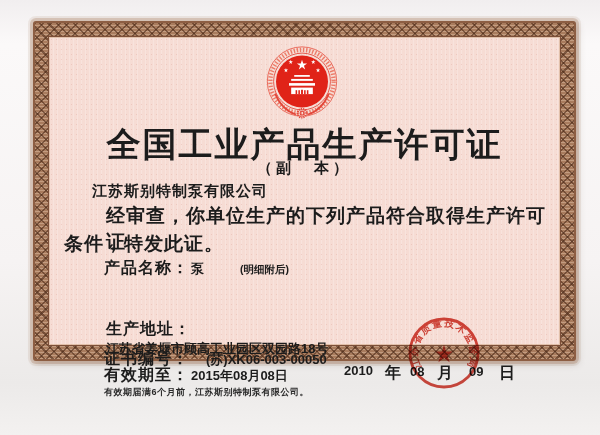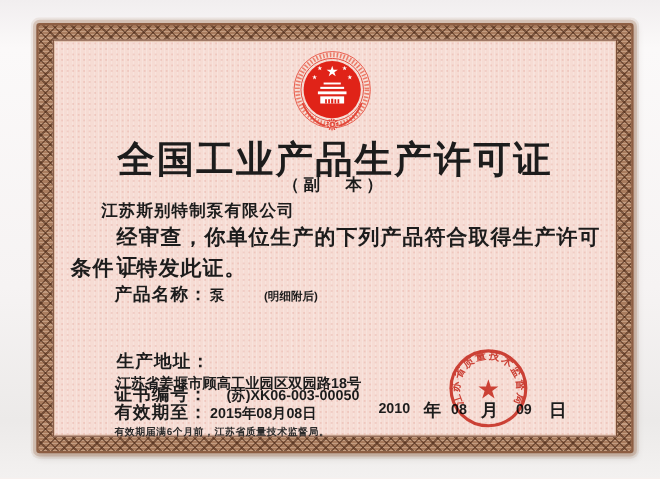--- a/index.html
+++ b/index.html
@@ -2,21 +2,21 @@
 <html><head>
 <meta charset="utf-8">
 <style>
   html,body{margin:0;padding:0;}
   body{
     width:600px;height:435px;overflow:hidden;position:relative;
     font-family:"Liberation Sans",sans-serif;
     background:linear-gradient(180deg,#f1eeef 0%,#fbf9f9 10%,#f6f3f3 60%,#eceae9 88%,#f3f1f0 100%);
   }
   .cert-frame{
-    position:absolute;left:33px;top:21px;width:543px;height:391px;
+    position:absolute;left:33px;top:21px;width:543px;height:340px;
     box-sizing:border-box;padding:13px;
     background-color:#a97c5e;
     background-image:
       repeating-linear-gradient(45deg, rgba(74,40,22,0.55) 0 1.5px, rgba(0,0,0,0) 1.5px 6px),
       repeating-linear-gradient(-45deg, rgba(74,40,22,0.55) 0 1.5px, rgba(0,0,0,0) 1.5px 6px),
       repeating-linear-gradient(0deg, rgba(243,216,192,0.35) 0 1px, rgba(0,0,0,0) 1px 3px);
     border:2px solid #8d5e43;border-radius:3px;
     box-shadow:0 0 0 3px rgba(168,122,92,0.30),0 0 0 5px rgba(168,122,92,0.12),2px 3px 7px rgba(90,70,60,0.25);
   }
   .cert-inner{
@@ -99,21 +99,21 @@
     </div>
     <div class="abs field f3">
       <span class="lbl">证书编号：</span>
       <span class="val">(苏)XK06-003-00050</span>
     </div>
     <div class="abs field f4">
       <span class="lbl">有效期至：</span>
       <span class="val">2015年08月08日</span>
     </div>
 
-    <div class="abs note">有效期届满6个月前，江苏省质量技术监督局。</div>
+    <div class="abs note">有效期届满6个月前，江苏斯别特制泵有限公司。</div>
 
     <div class="date">
       <span class="d-num" style="left:295px;top:326px;">2010</span>
       <span class="d-unit" style="left:336px;top:326px;">年</span>
       <span class="d-num" style="left:361px;top:327px;">08</span>
       <span class="d-unit" style="left:388px;top:326px;">月</span>
       <span class="d-num" style="left:420px;top:327px;">09</span>
       <span class="d-unit" style="left:450px;top:326px;">日</span>
     </div>
 

